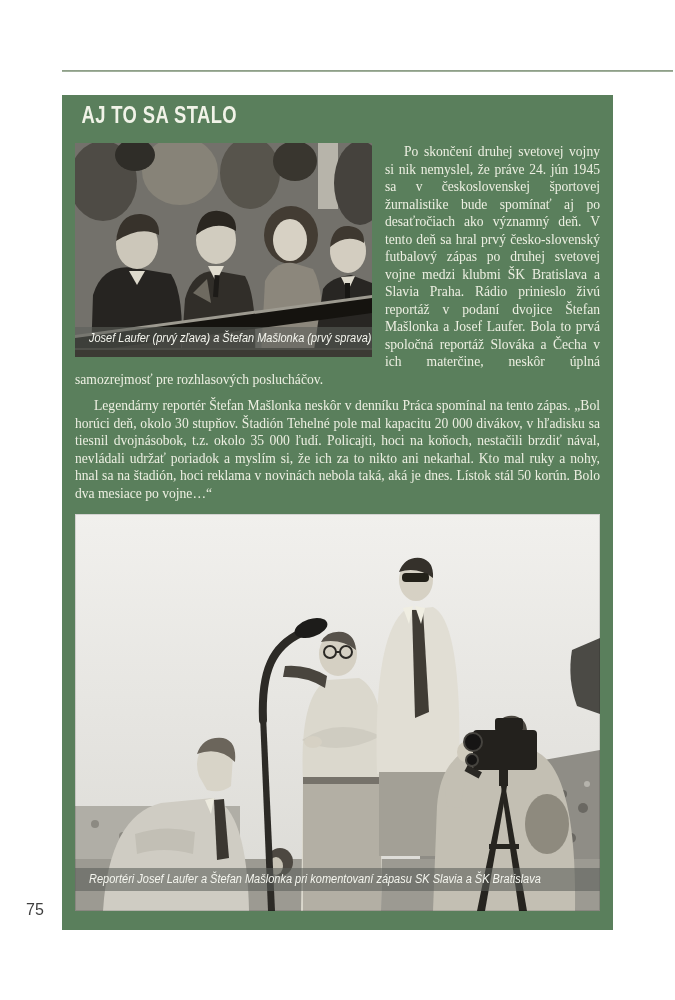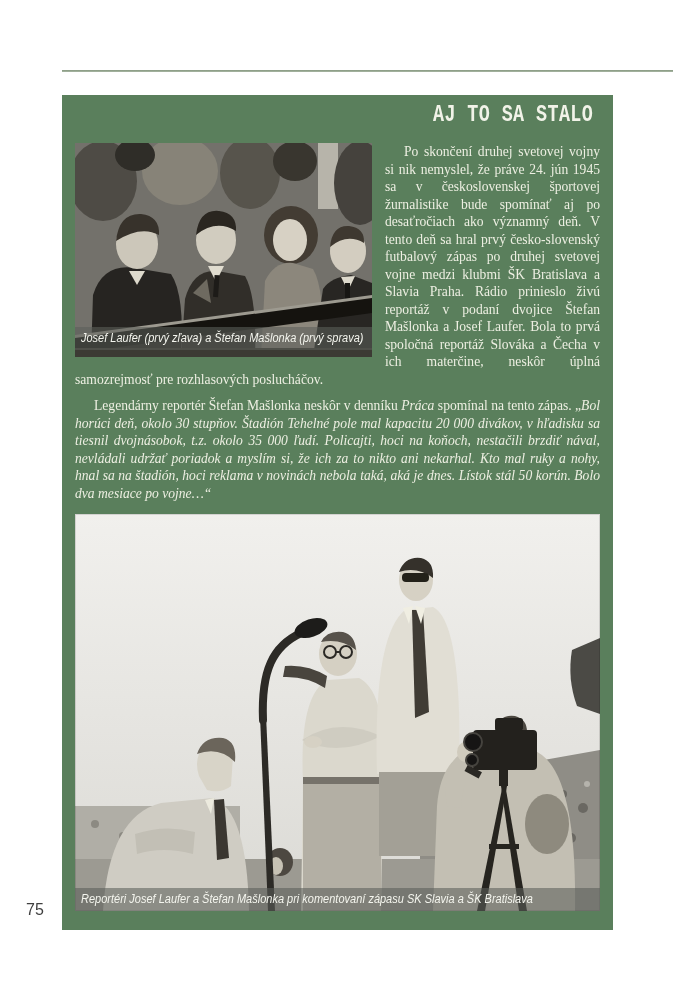--- a/index.html
+++ b/index.html
@@ -1,41 +1,41 @@
 <!DOCTYPE html>
 <html lang="sk"><head>
 <meta charset="utf-8">
 <style>
   html,body{margin:0;padding:0;background:#fff;}
   .page{position:relative;width:675px;height:1000px;background:#ffffff;overflow:hidden;
         font-family:"Liberation Serif",serif;}
   .top-rule{position:absolute;left:62px;top:70px;width:611px;height:2px;
             background:linear-gradient(#85977f,#aab8a6);}
   .panel{position:absolute;left:62px;top:95px;width:551px;height:835px;background:#5a7f5c;}
-  .panel-title{position:absolute;left:0;top:7px;width:100%;text-align:right;
-               color:#f1f3e8;font-family:Liberation Mono, monospace;font-size:23px;
+  .panel-title{position:absolute;left:0;top:7px;width:100%;text-align:left;
+               color:#f1f3e8;font-family:Liberation Sans, sans-serif;font-size:23px;
                font-weight:700;letter-spacing:.5px;}
   .panel-title span{display:inline-block;transform:scaleX(.8);transform-origin:center;}
   .body-text{position:absolute;left:13px;right:13px;top:48px;color:#edefe2;
              font-size:13.6px;line-height:17.5px;text-align:justify;}
   .body-text::after{content:"";display:block;clear:both;}
   .photo{position:relative;background:#777;overflow:hidden;}
   .photo svg{display:block;}
   .photo1{float:left;width:297px;height:214px;margin:0 13px 4px 0;}
   .para{margin:0;text-indent:19px;}
   .para + .para{margin-top:9px;}
-  .quote,.news{font-style:italic;}
+  .quote,.news{}
   .caption-strip{position:absolute;left:0;right:0;background:rgba(92,94,90,.58);
                  color:#f4f5ee;font-family:"Liberation Sans",sans-serif;font-style:italic;
                  font-size:12.5px;line-height:23px;height:23px;white-space:nowrap;
-                 overflow:hidden;padding:0 6px;}
+                 overflow:hidden;padding:0 14px;}
   .caption-strip span{display:inline-block;transform:scaleX(.88);transform-origin:left center;}
   .photo1 .caption-strip{bottom:7px;}
   .photo2{clear:both;width:525px;height:397px;margin-top:12px;}
-  .photo2 .caption-strip{bottom:0;}
+  .photo2 .caption-strip{bottom:20px;}
   .page-number{position:absolute;left:26px;top:901px;color:#3f3f3f;
                font-family:"Liberation Sans",sans-serif;font-size:16px;}
 </style>
 </head>
 <body>
 
 <div class="page">
 
   <div class="top-rule"></div>
 

